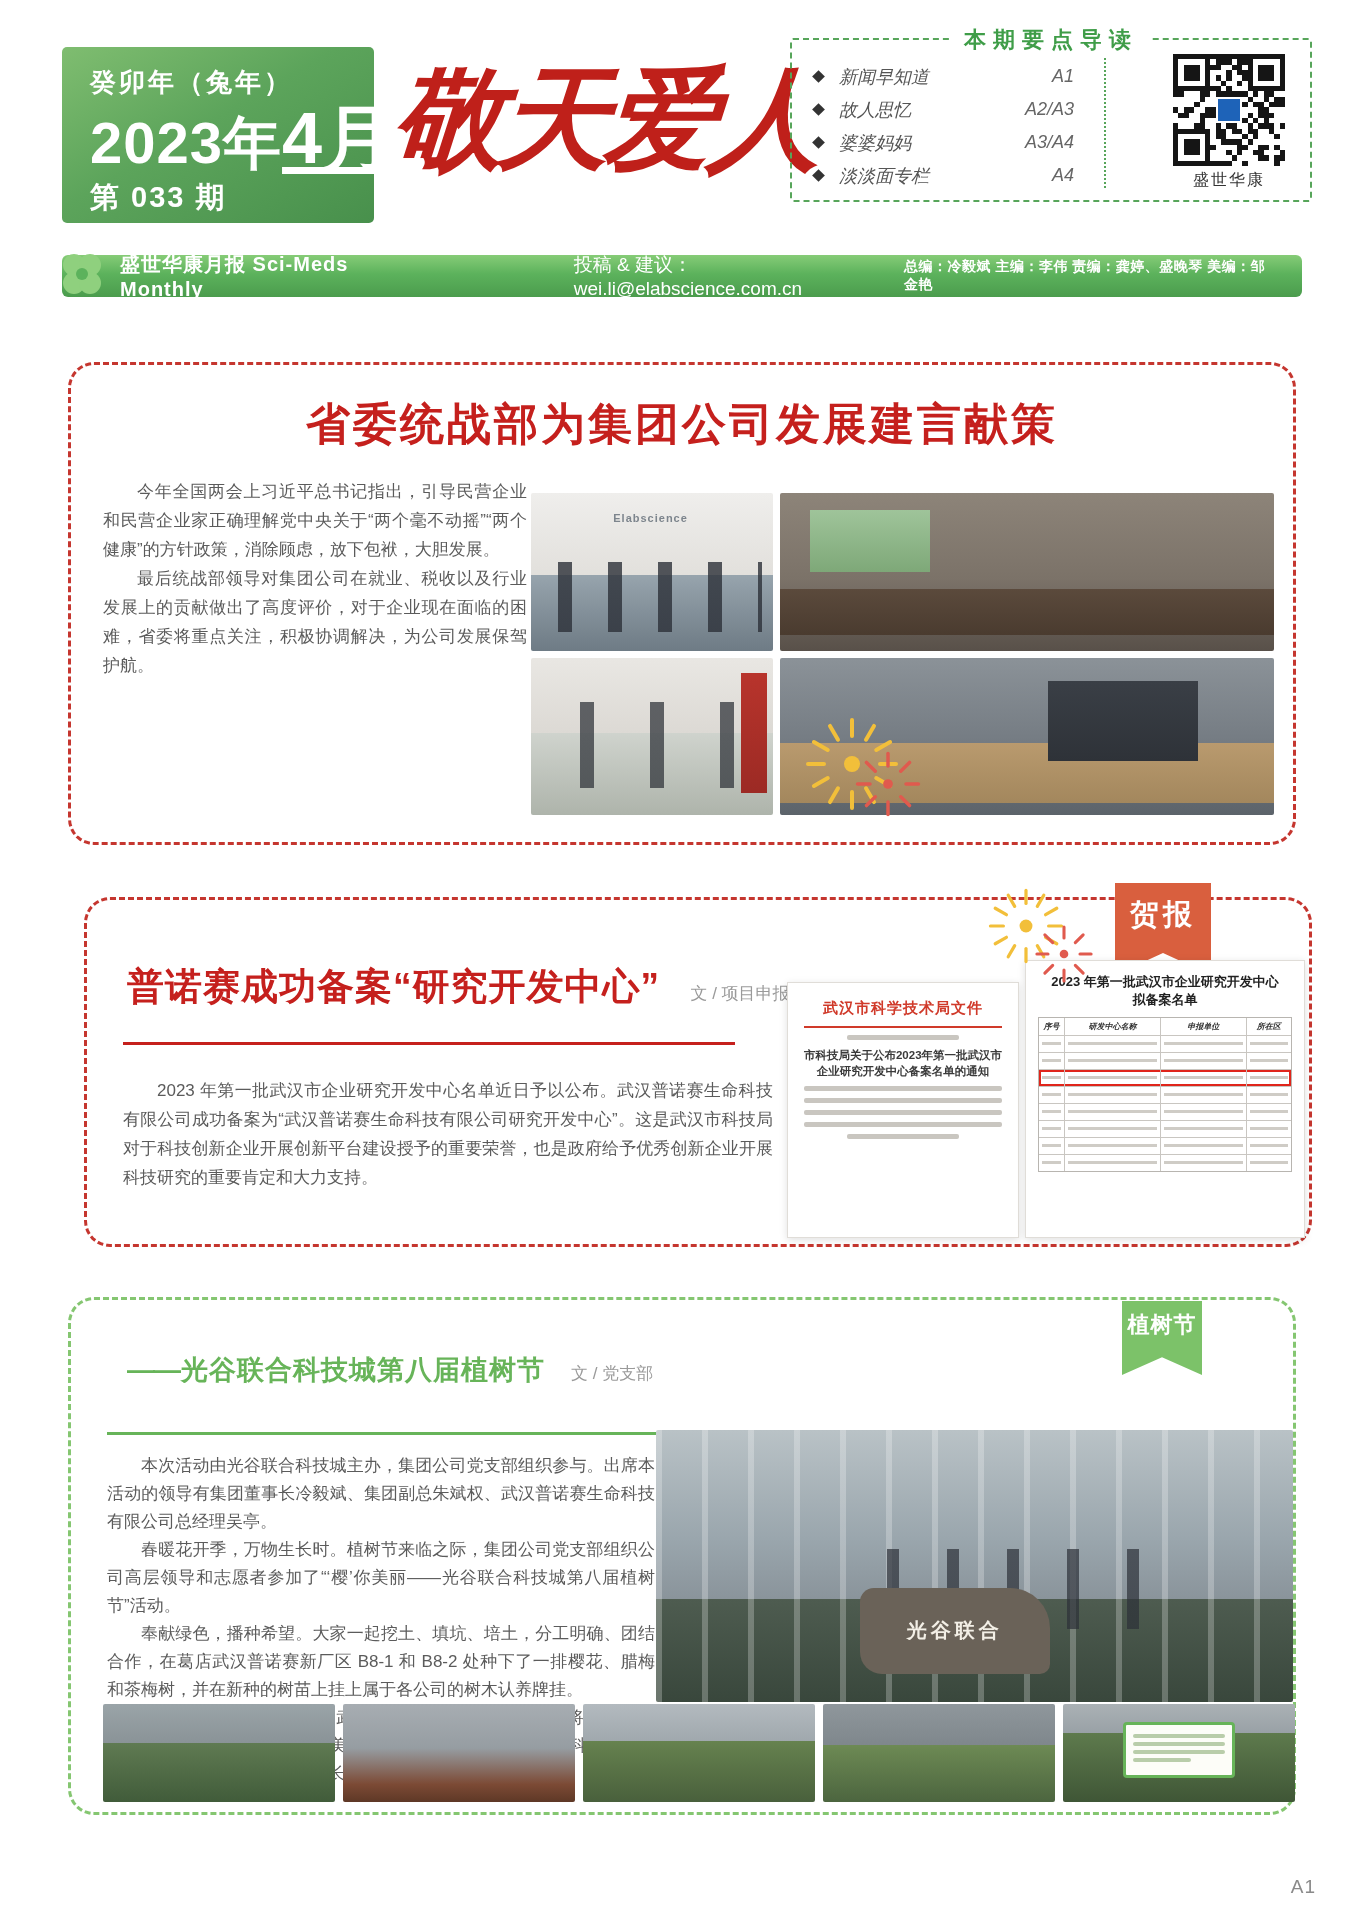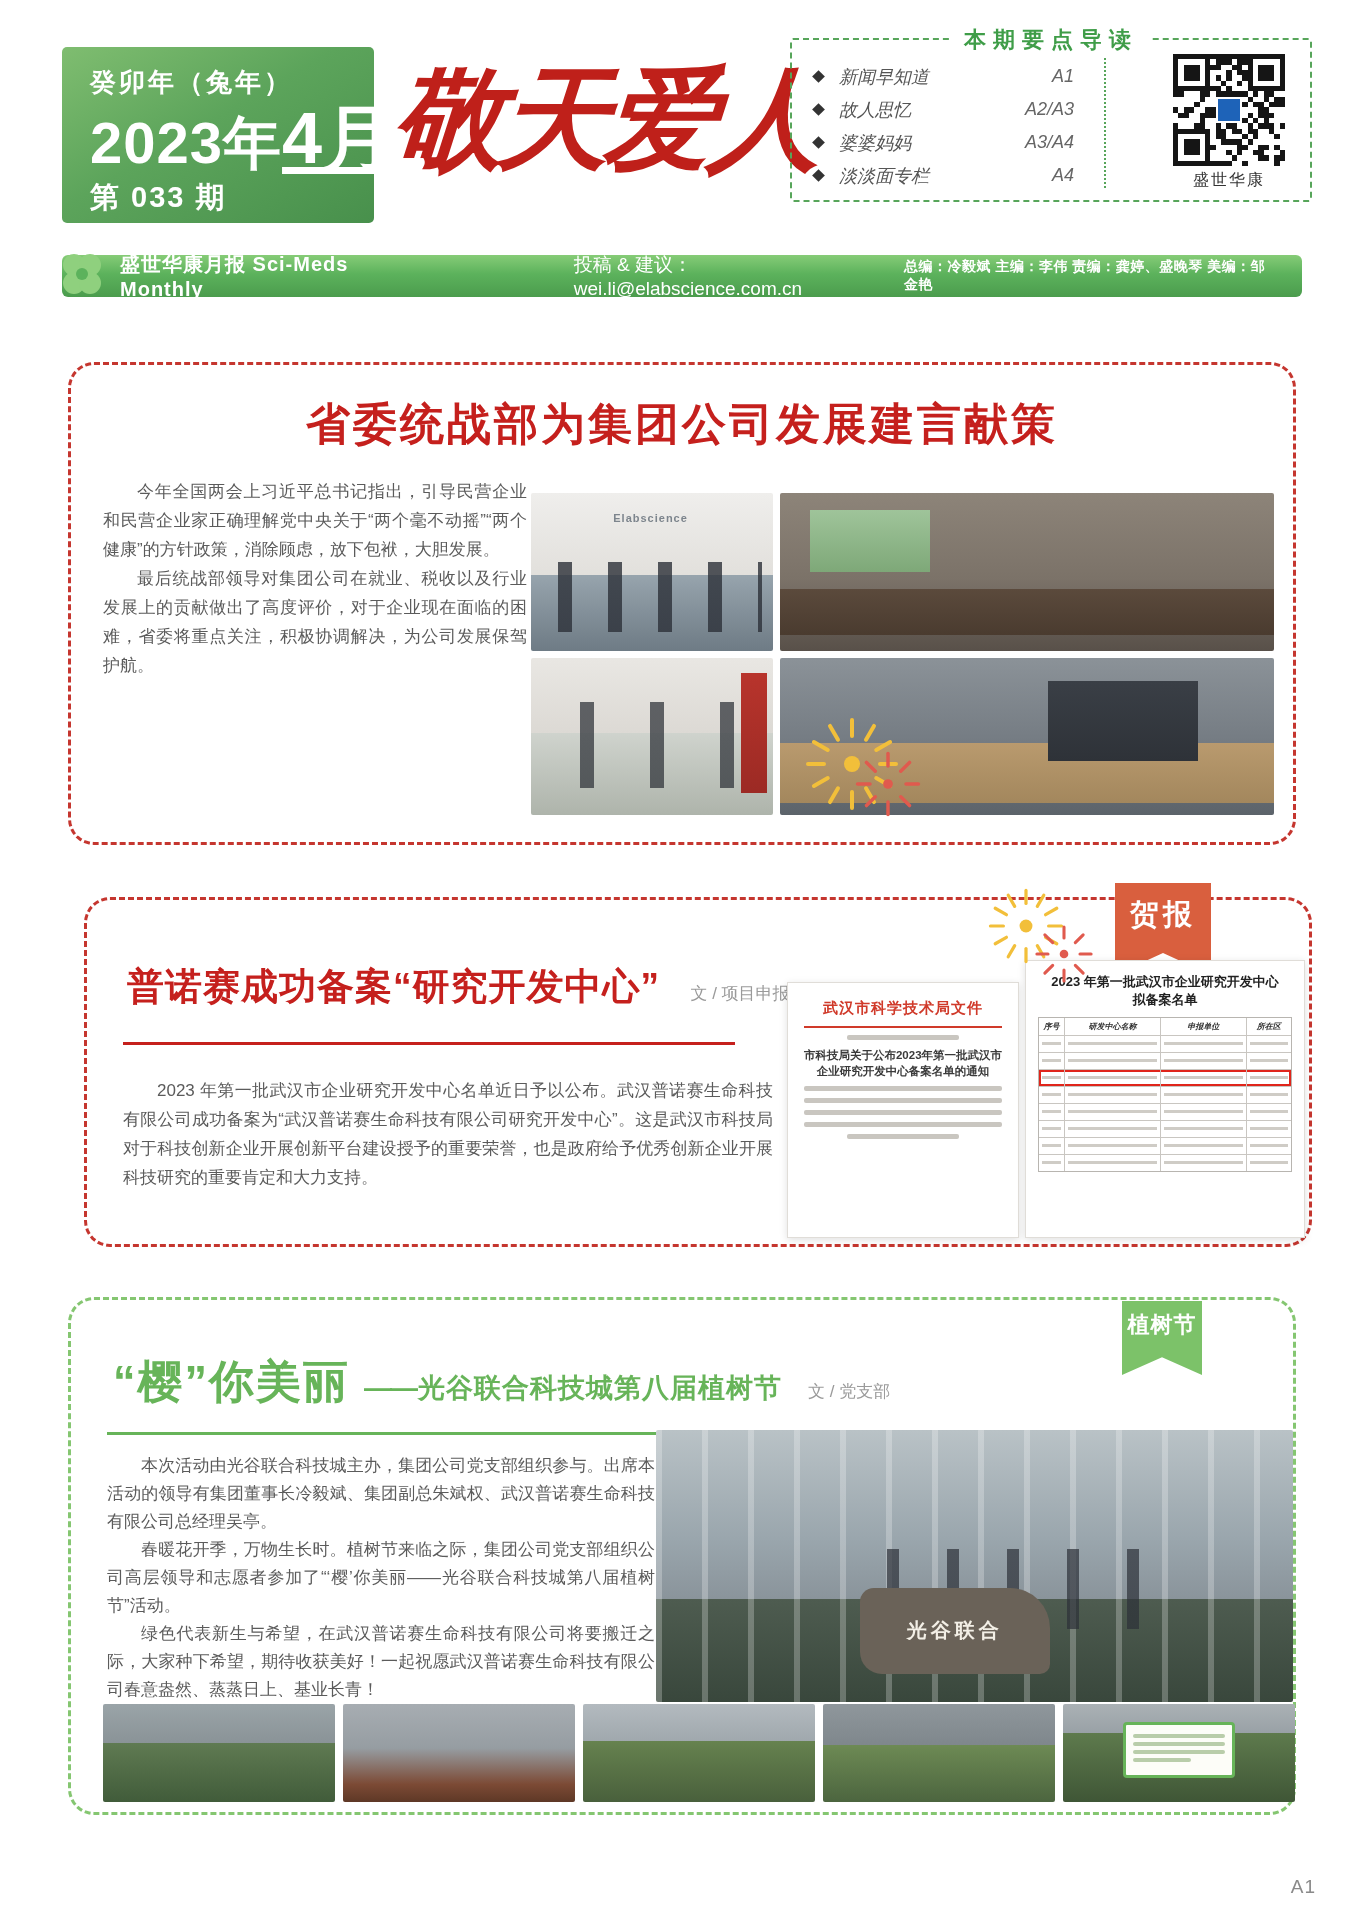--- a/index.html
+++ b/index.html
@@ -598,29 +598,29 @@
             <span class="c3"></span>
             <span class="c4"></span>
           </div>
       </div>
     </div>
   </div>
 
   <div id="a3" class="card green">
     <div id="rb-zs" class="ribbon">植树节</div>
     <div class="a3-title-row">
-      <span class="a3-big">“樱”你美丽</span>
       <span class="a3-dash">——</span>
       <span class="a3-sub">光谷联合科技城第八届植树节</span>
       <span class="byline">文 / 党支部</span>
     </div>
     <div class="rule"></div>
     <div class="body-col">
       <p>本次活动由光谷联合科技城主办，集团公司党支部组织参与。出席本活动的领导有集团董事长冷毅斌、集团副总朱斌权、武汉普诺赛生命科技有限公司总经理吴亭。</p>
       <p>春暖花开季，万物生长时。植树节来临之际，集团公司党支部组织公司高层领导和志愿者参加了“‘樱’你美丽——光谷联合科技城第八届植树节”活动。</p>
+      <p>奉献绿色，播种希望。大家一起挖土、填坑、培土，分工明确、团结合作，在葛店武汉普诺赛新厂区 B8-1 和 B8-2 处种下了一排樱花、腊梅和茶梅树，并在新种的树苗上挂上属于各公司的树木认养牌挂。</p>
       <p>绿色代表新生与希望，在武汉普诺赛生命科技有限公司将要搬迁之际，大家种下希望，期待收获美好！一起祝愿武汉普诺赛生命科技有限公司春意盎然、蒸蒸日上、基业长青！</p>
     </div>
     <div class="bigphoto">
       <div class="stone">光谷联合</div>
     </div>
     <div class="strip">
       <div class="sph sph1"></div>
       <div class="sph sph2"></div>
       <div class="sph sph3"></div>
       <div class="sph sph4"></div>

